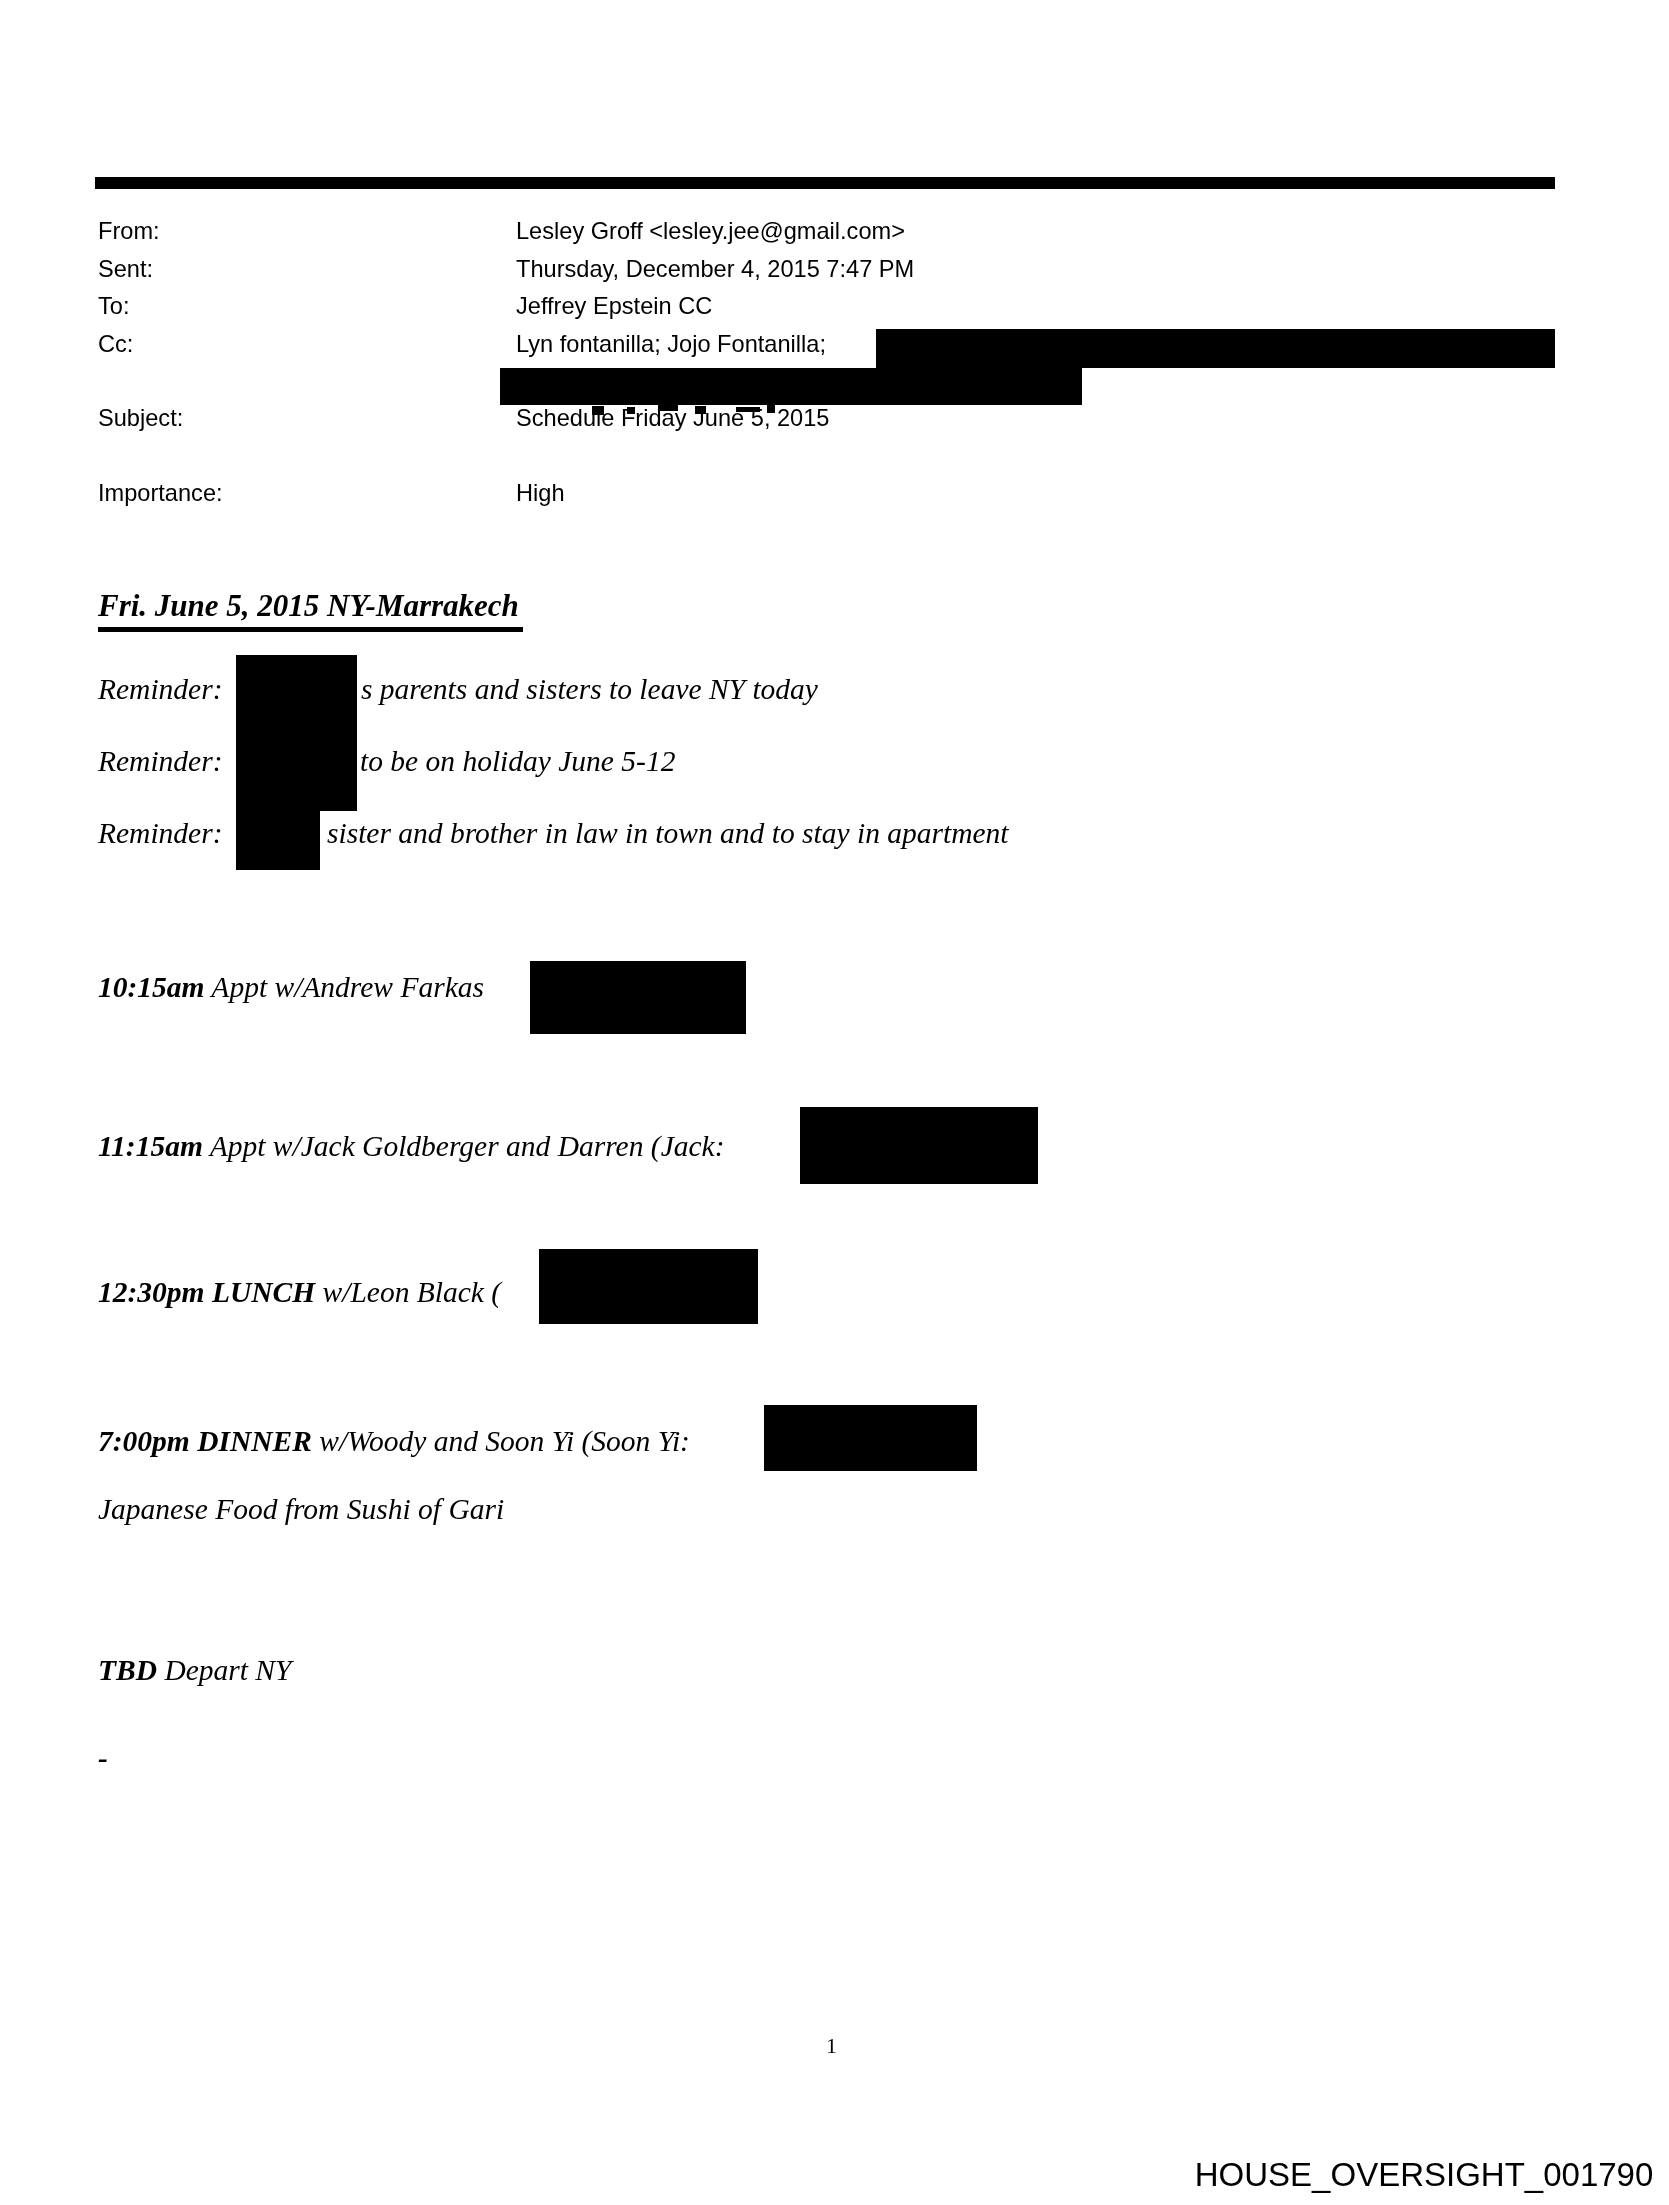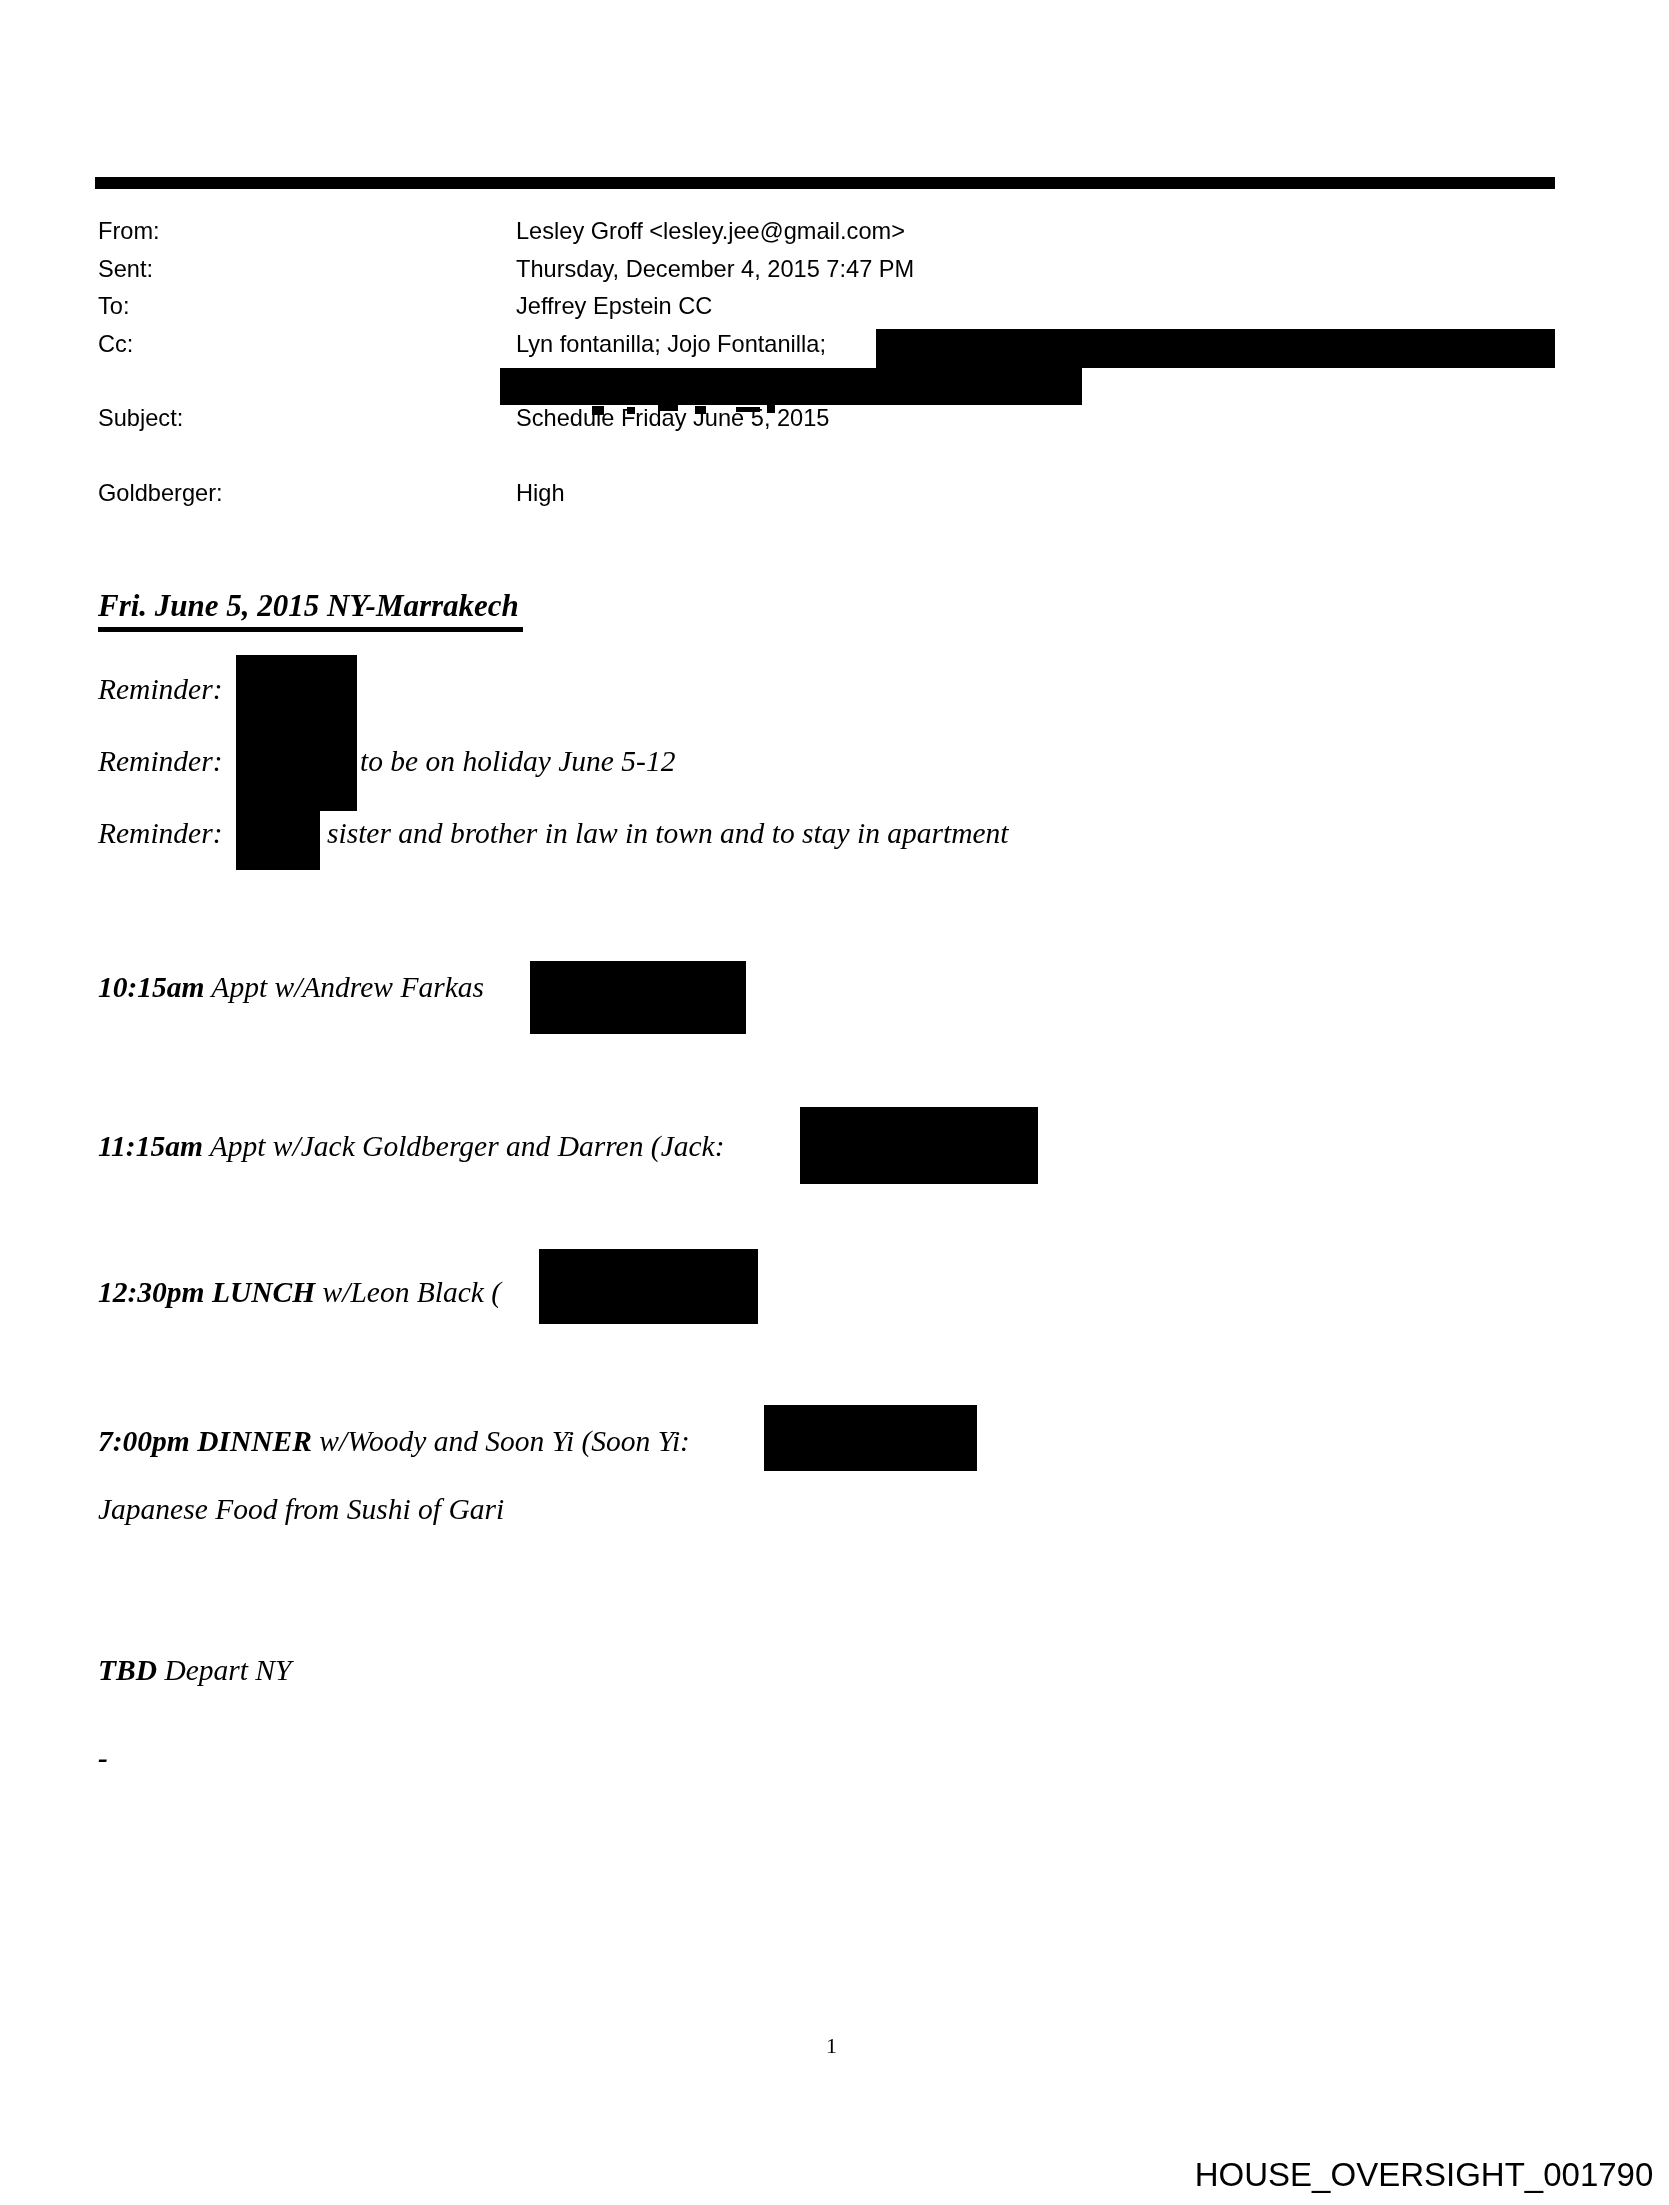--- a/index.html
+++ b/index.html
@@ -109,26 +109,27 @@
   <div class="remnant" style="left:592px; top:406px; width:11.8px; height:9.2px"></div>
   <div class="remnant" style="left:627px; top:407px; width:7.9px; height:7.2px"></div>
   <div class="remnant" style="left:658px; top:405px; width:19.6px; height:5.9px"></div>
   <div class="remnant" style="left:695px; top:406px; width:10.5px; height:7.9px"></div>
   <div class="remnant" style="left:736px; top:407px; width:23.6px; height:4.6px"></div>
   <div class="remnant" style="left:767px; top:405px; width:7.9px; height:7.9px"></div>
 
   <div class="hlabel" style="top:405px">Subject:</div>
   <div class="hvalue" style="top:405px">Schedule Friday June 5, 2015</div>
 
-  <div class="hlabel" style="top:480px">Goldberger:</div>
+  <div class="hlabel" style="top:480px">Importance:</div>
   <div class="hvalue" style="top:480px">High</div>
 
   <div class="title">Fri. June 5, 2015 NY-Marrakech</div>
 
   <div class="body-line" style="left:98px; top:673px">Reminder:</div>
+  <div class="body-line" style="left:361px; top:673px">s parents and sisters to leave NY today</div>
 
   <div class="body-line" style="left:98px; top:745px">Reminder:</div>
   <div class="body-line" style="left:360px; top:745px">to be on holiday June 5-12</div>
 
   <div class="body-line" style="left:98px; top:817px">Reminder:</div>
   <div class="body-line" style="left:327px; top:817px">sister and brother in law in town and to stay in apartment</div>
 
   <div class="redact" style="left:236px; top:655px; width:121px; height:156px"></div>
   <div class="redact" style="left:236px; top:810px; width:84px; height:60px"></div>
 

